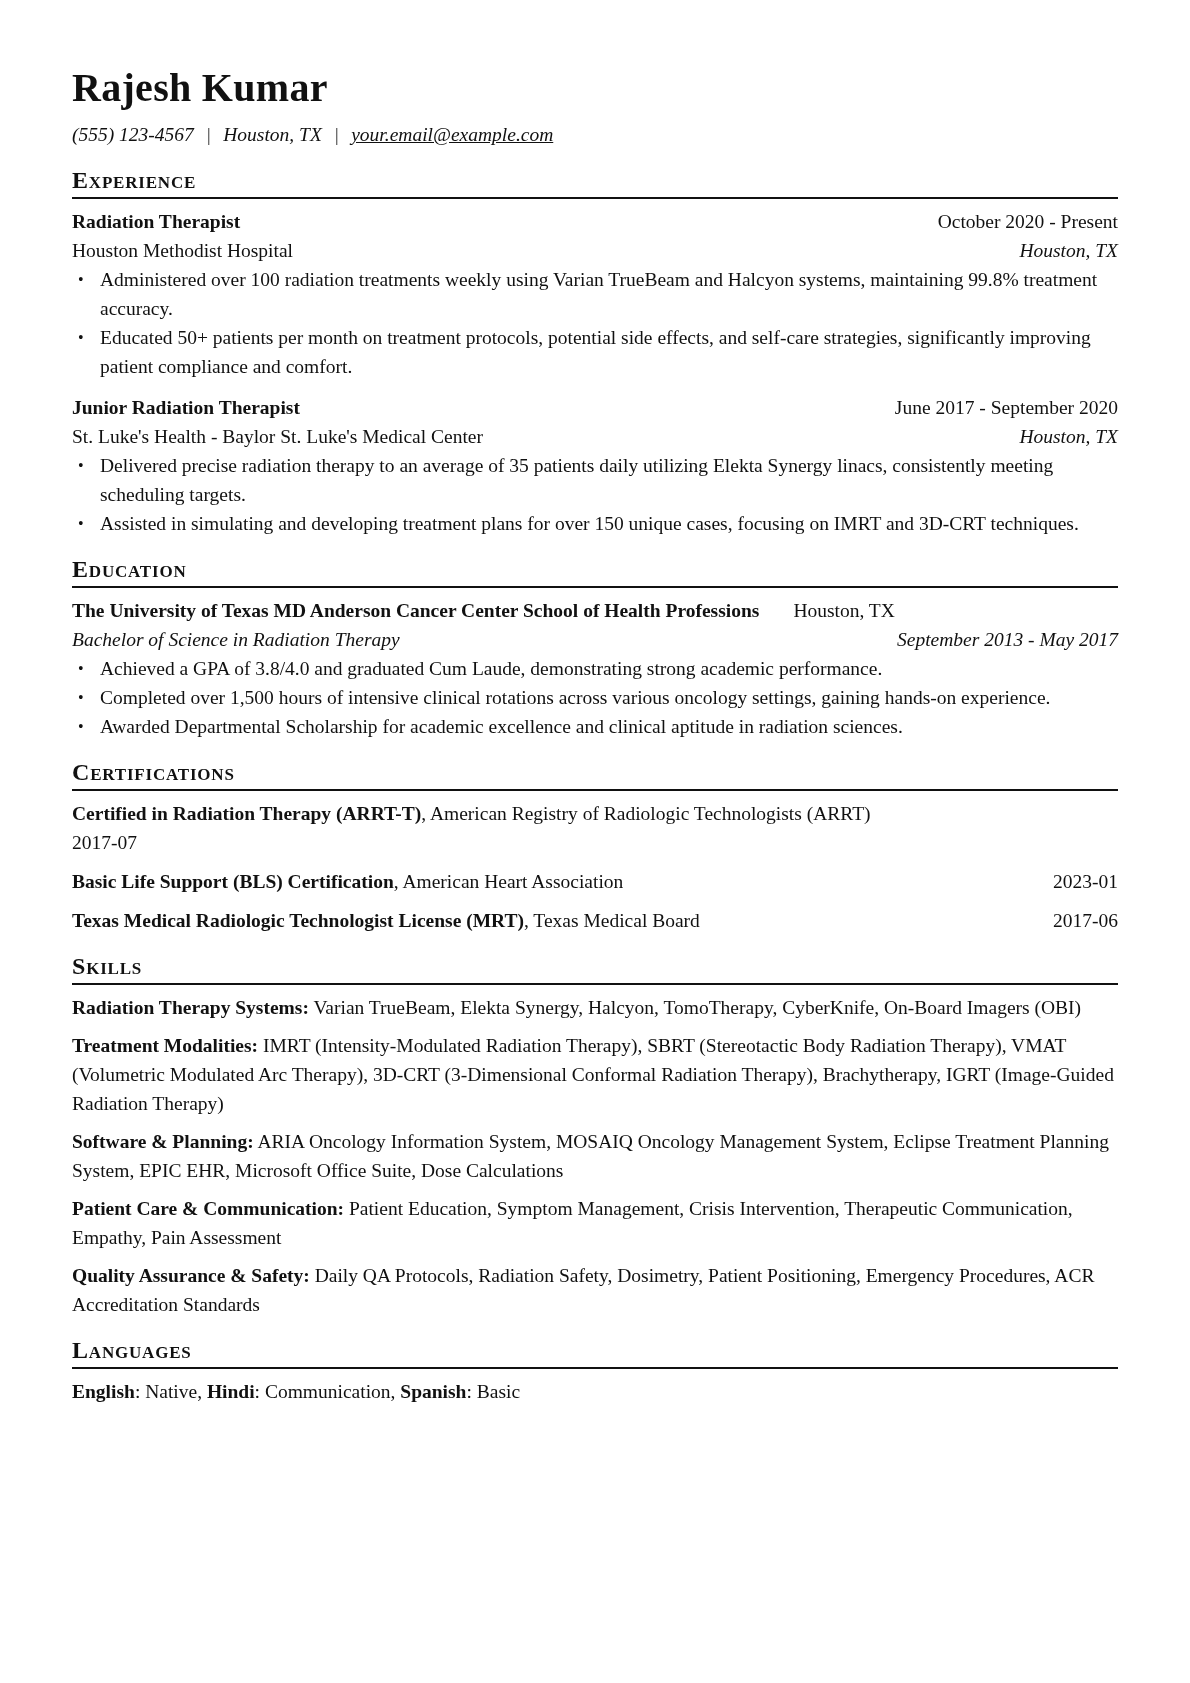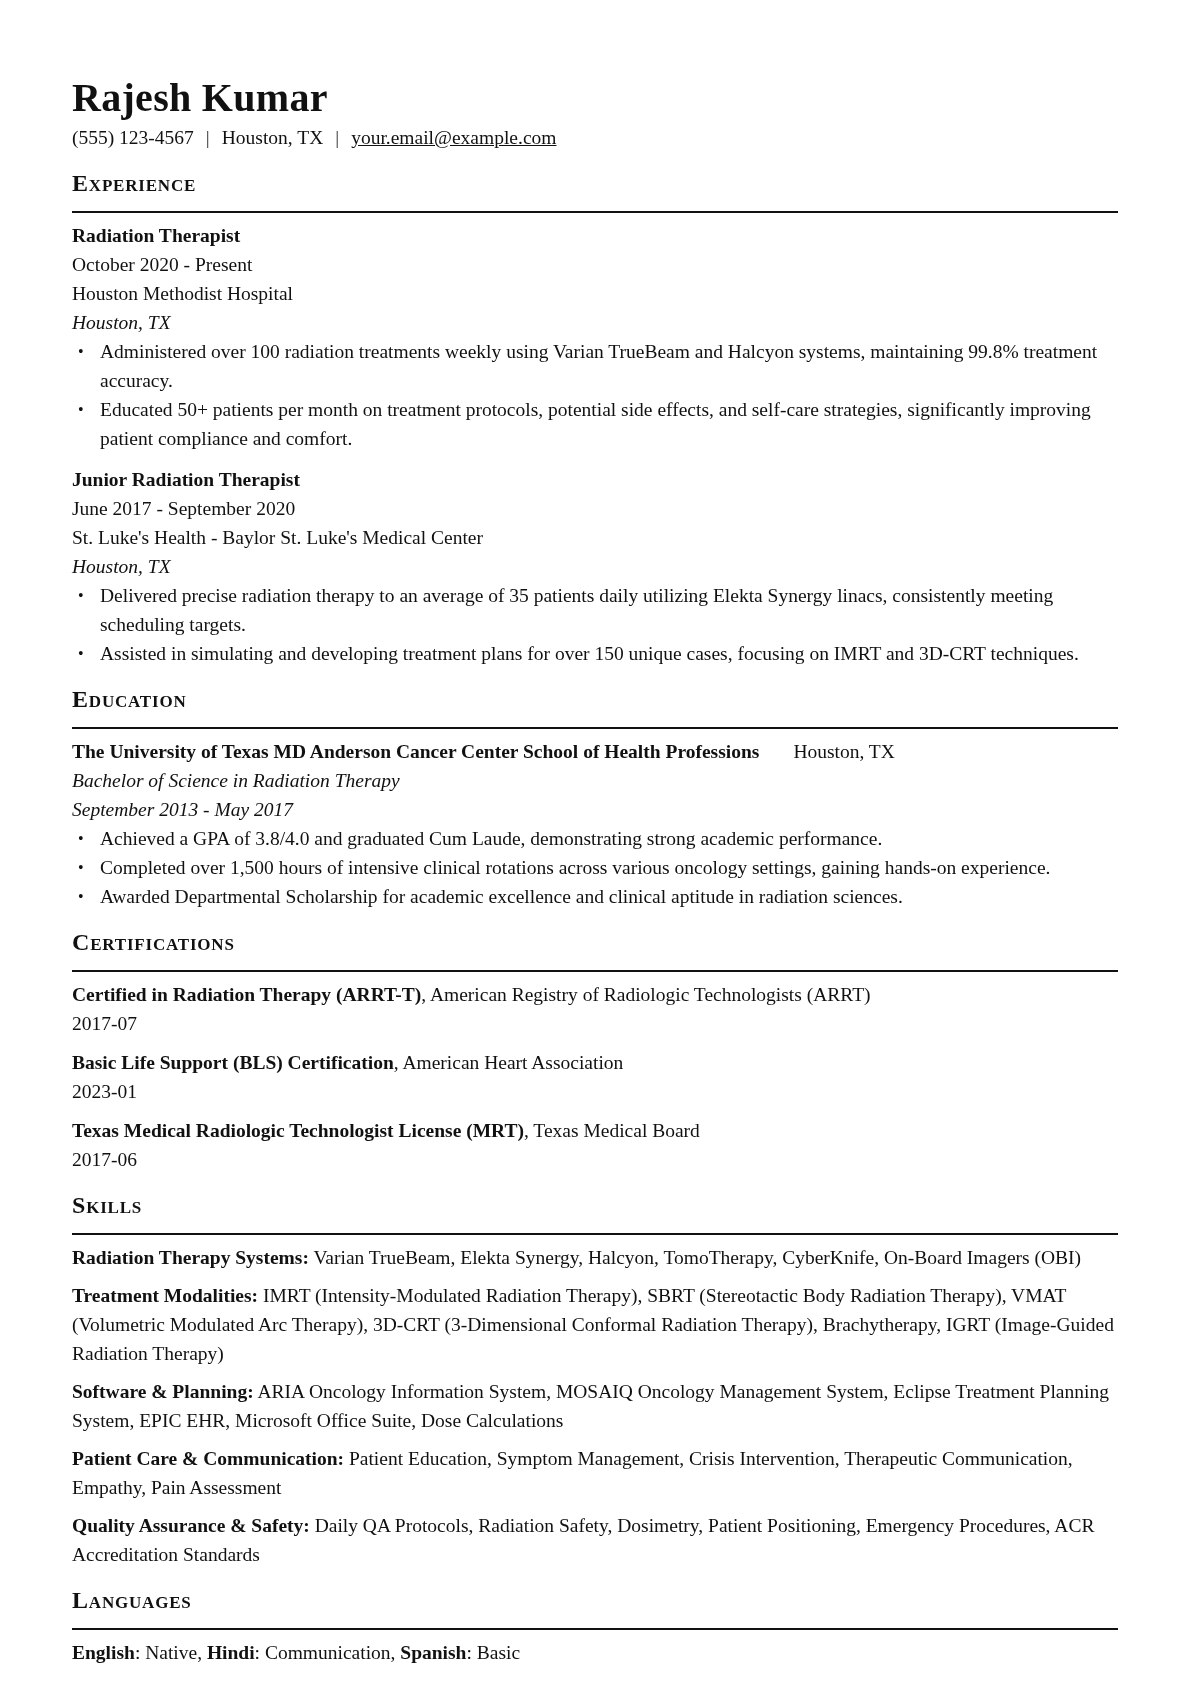--- a/index.html
+++ b/index.html
@@ -8,53 +8,53 @@
     height: 1683px;
     position: relative;
     font-family: "Liberation Serif", "DejaVu Serif", serif;
     color: #111111;
     font-size: 19.5px;
     line-height: 29px;
   }
   .page {
     position: absolute;
     left: 72px;
-    top: 72px;
+    top: 62px;
     width: 1046px;
   }
   .name {
     font-size: 40px;
     font-weight: bold;
     line-height: 52px;
     letter-spacing: 0.3px;
     margin: 0;
   }
   .contact {
-    margin-top: 0;
+    margin-top: 7px;
     font-size: 19.5px;
     line-height: 28px;
+    font-style: italic;
   }
   .contact .sep { margin: 0 12px; color: #333; }
   .contact a { color: #111; text-decoration: underline; }
   .section-title {
     font-weight: bold;
     font-variant: small-caps;
     font-size: 24px;
     letter-spacing: 0.8px;
     line-height: 30px;
     margin-top: 16px;
-    padding-bottom: 13px;
+    padding-bottom: 2px;
     border-bottom: 2px solid #111;
   }
   .section-body { padding-top: 8px; }
   .row {
     display: flex;
     justify-content: space-between;
     align-items: baseline;
-    flex-direction: column;
   }
   .bold { font-weight: bold; }
   .italic { font-style: italic; }
   .entry { margin-bottom: 12px; }
   .entry:last-child { margin-bottom: 0; }
   ul.bullets {
     list-style: none;
     margin: 0;
     padding: 0;
   }

